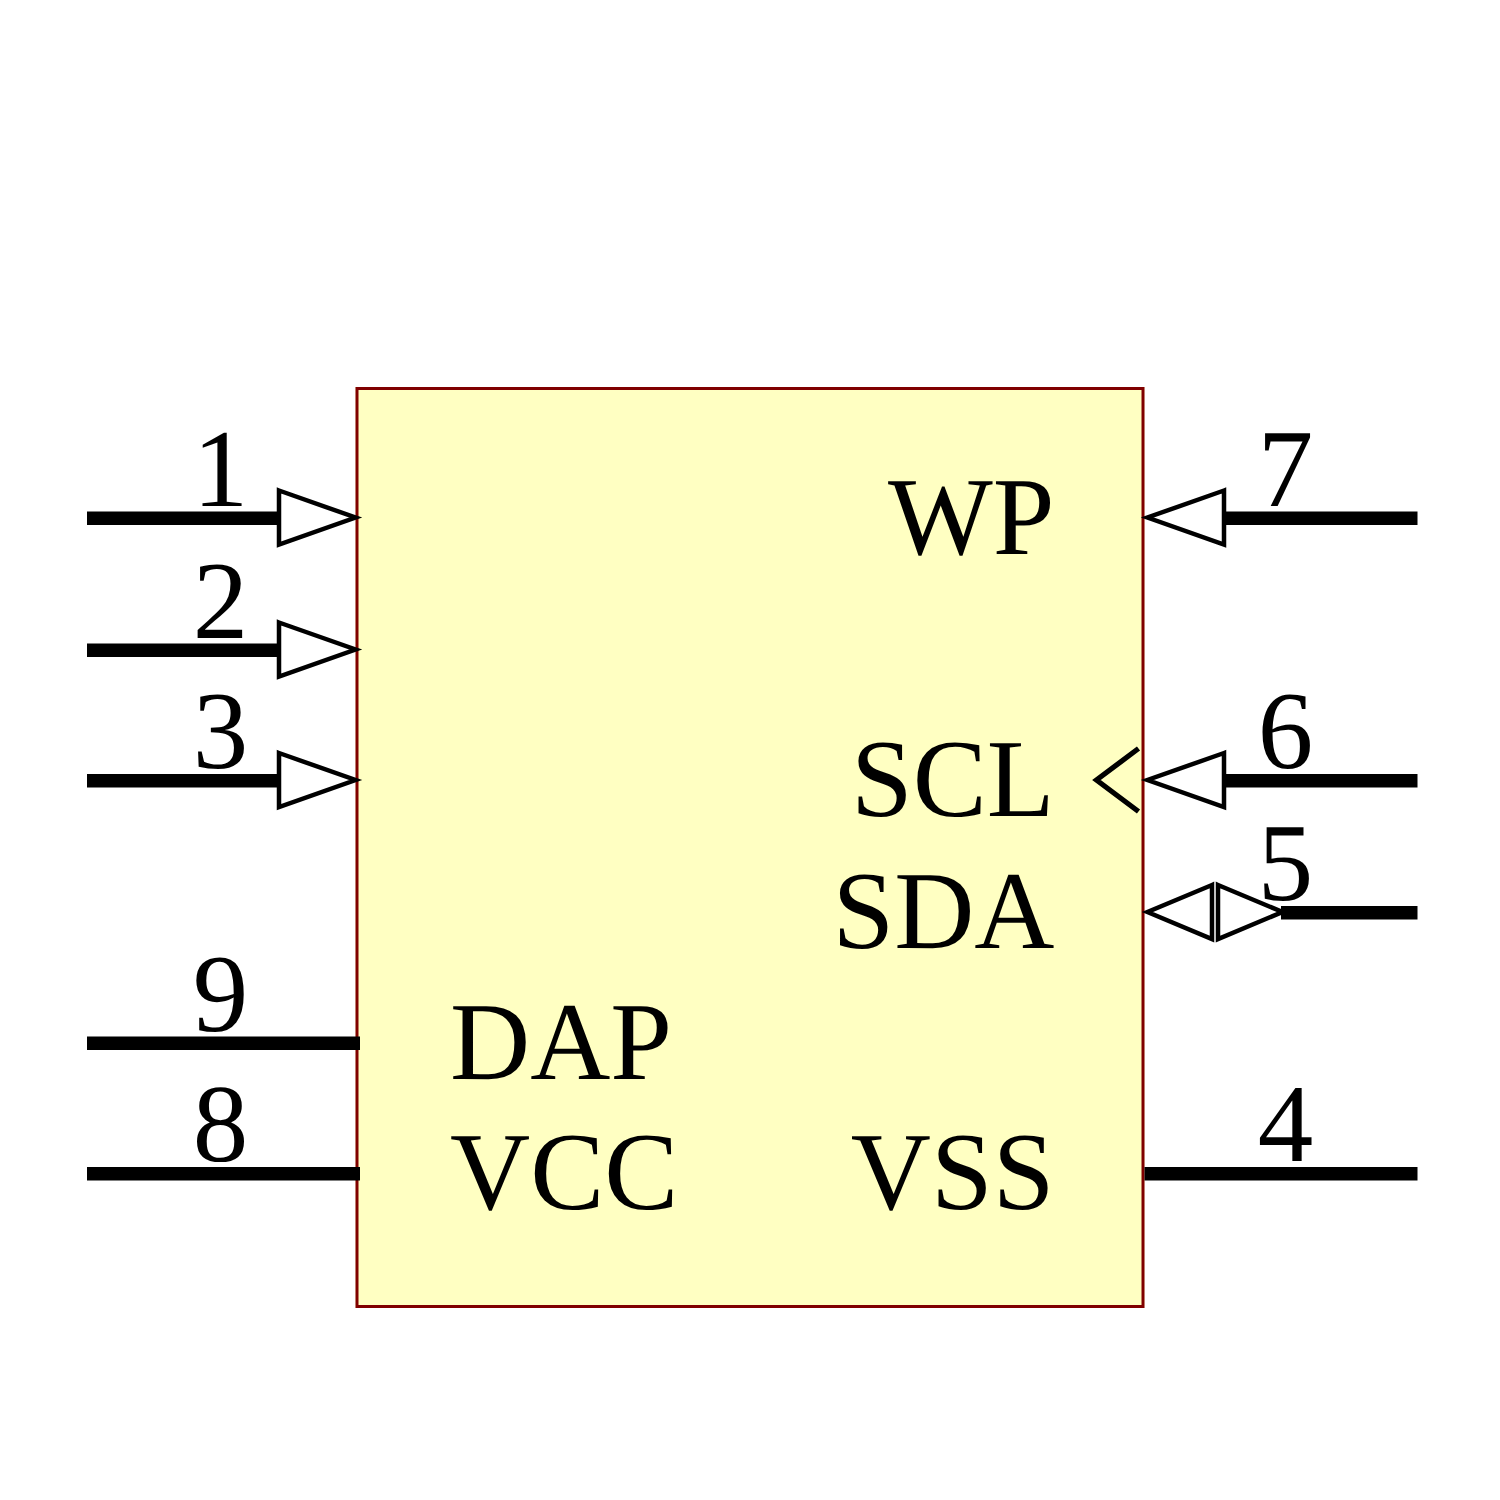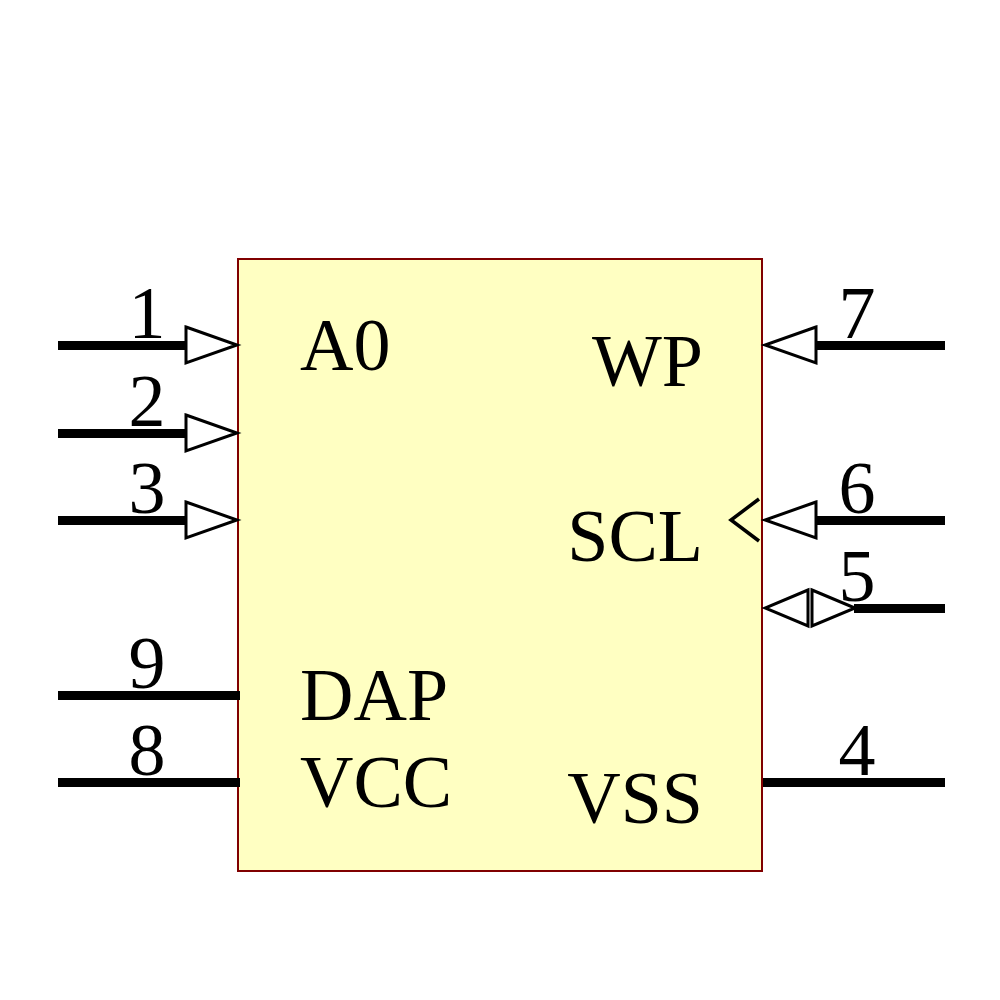--- a/index.html
+++ b/index.html
@@ -12,38 +12,37 @@
     background:var(--body-fill,#FFFFC2);
     border:2px solid var(--body-border,#800000);
     box-sizing:border-box;
   }
   .wire{position:absolute;height:9px;background:var(--wire,#000000);}
   .num{
     position:absolute;width:90px;text-align:center;
     font-size:74px;line-height:74px;white-space:nowrap;
   }
   .lbl{position:absolute;font-size:74px;line-height:74px;white-space:nowrap;}
-  .lbl-r{left:440px;width:263px;text-align:right;margin-top:16px;}
+  .lbl-r{left:440px;width:263px;text-align:right;}
   svg.arrow{position:absolute;overflow:visible;}
   svg.arrow polygon{fill:#ffffff;stroke:#000000;stroke-width:3px;}
   svg.clock polyline{fill:none;stroke:#000000;stroke-width:3.5px;}
 </style>
 </head>
 <body>
 
 <div class="canvas">
 
   <div class="body-rect"></div>
 
   <div class="wire" style="left:58px;top:341px;width:130px"></div>
   <svg class="arrow" style="left:184px;top:325px" width="56" height="40">
       <polygon points="2,2 53,20 2,38"></polygon>
     </svg>
   <div class="num" style="left:102px;top:276px">1</div>
-  <div class="lbl" style="left:300px;top:308px">A0</div>
 
   <div class="wire" style="left:58px;top:429px;width:130px"></div>
   <svg class="arrow" style="left:184px;top:413px" width="56" height="40">
       <polygon points="2,2 53,20 2,38"></polygon>
     </svg>
   <div class="num" style="left:102px;top:364px">2</div>
 
   <div class="wire" style="left:58px;top:516px;width:130px"></div>
   <svg class="arrow" style="left:184px;top:500px" width="56" height="40">
       <polygon points="2,2 53,20 2,38"></polygon>
@@ -74,18 +73,19 @@
     </svg>
   <div class="num" style="left:812px;top:451px">6</div>
   <div class="lbl lbl-r" style="top:483px">SCL</div>
 
   <div class="wire" style="left:854px;top:604px;width:91px"></div>
   <svg class="arrow" style="left:762px;top:588px" width="96" height="40">
       <polygon points="46,2 3,20 46,38"></polygon>
       <polygon points="50,2 93,20 50,38"></polygon>
     </svg>
   <div class="num" style="left:812px;top:539px">5</div>
+  <div class="lbl lbl-r" style="top:571px">SDA</div>
 
   <div class="wire" style="left:763px;top:778px;width:182px"></div>
   <div class="num" style="left:812px;top:713px">4</div>
   <div class="lbl lbl-r" style="top:745px">VSS</div>
 
 </div>
 
 </body></html>

